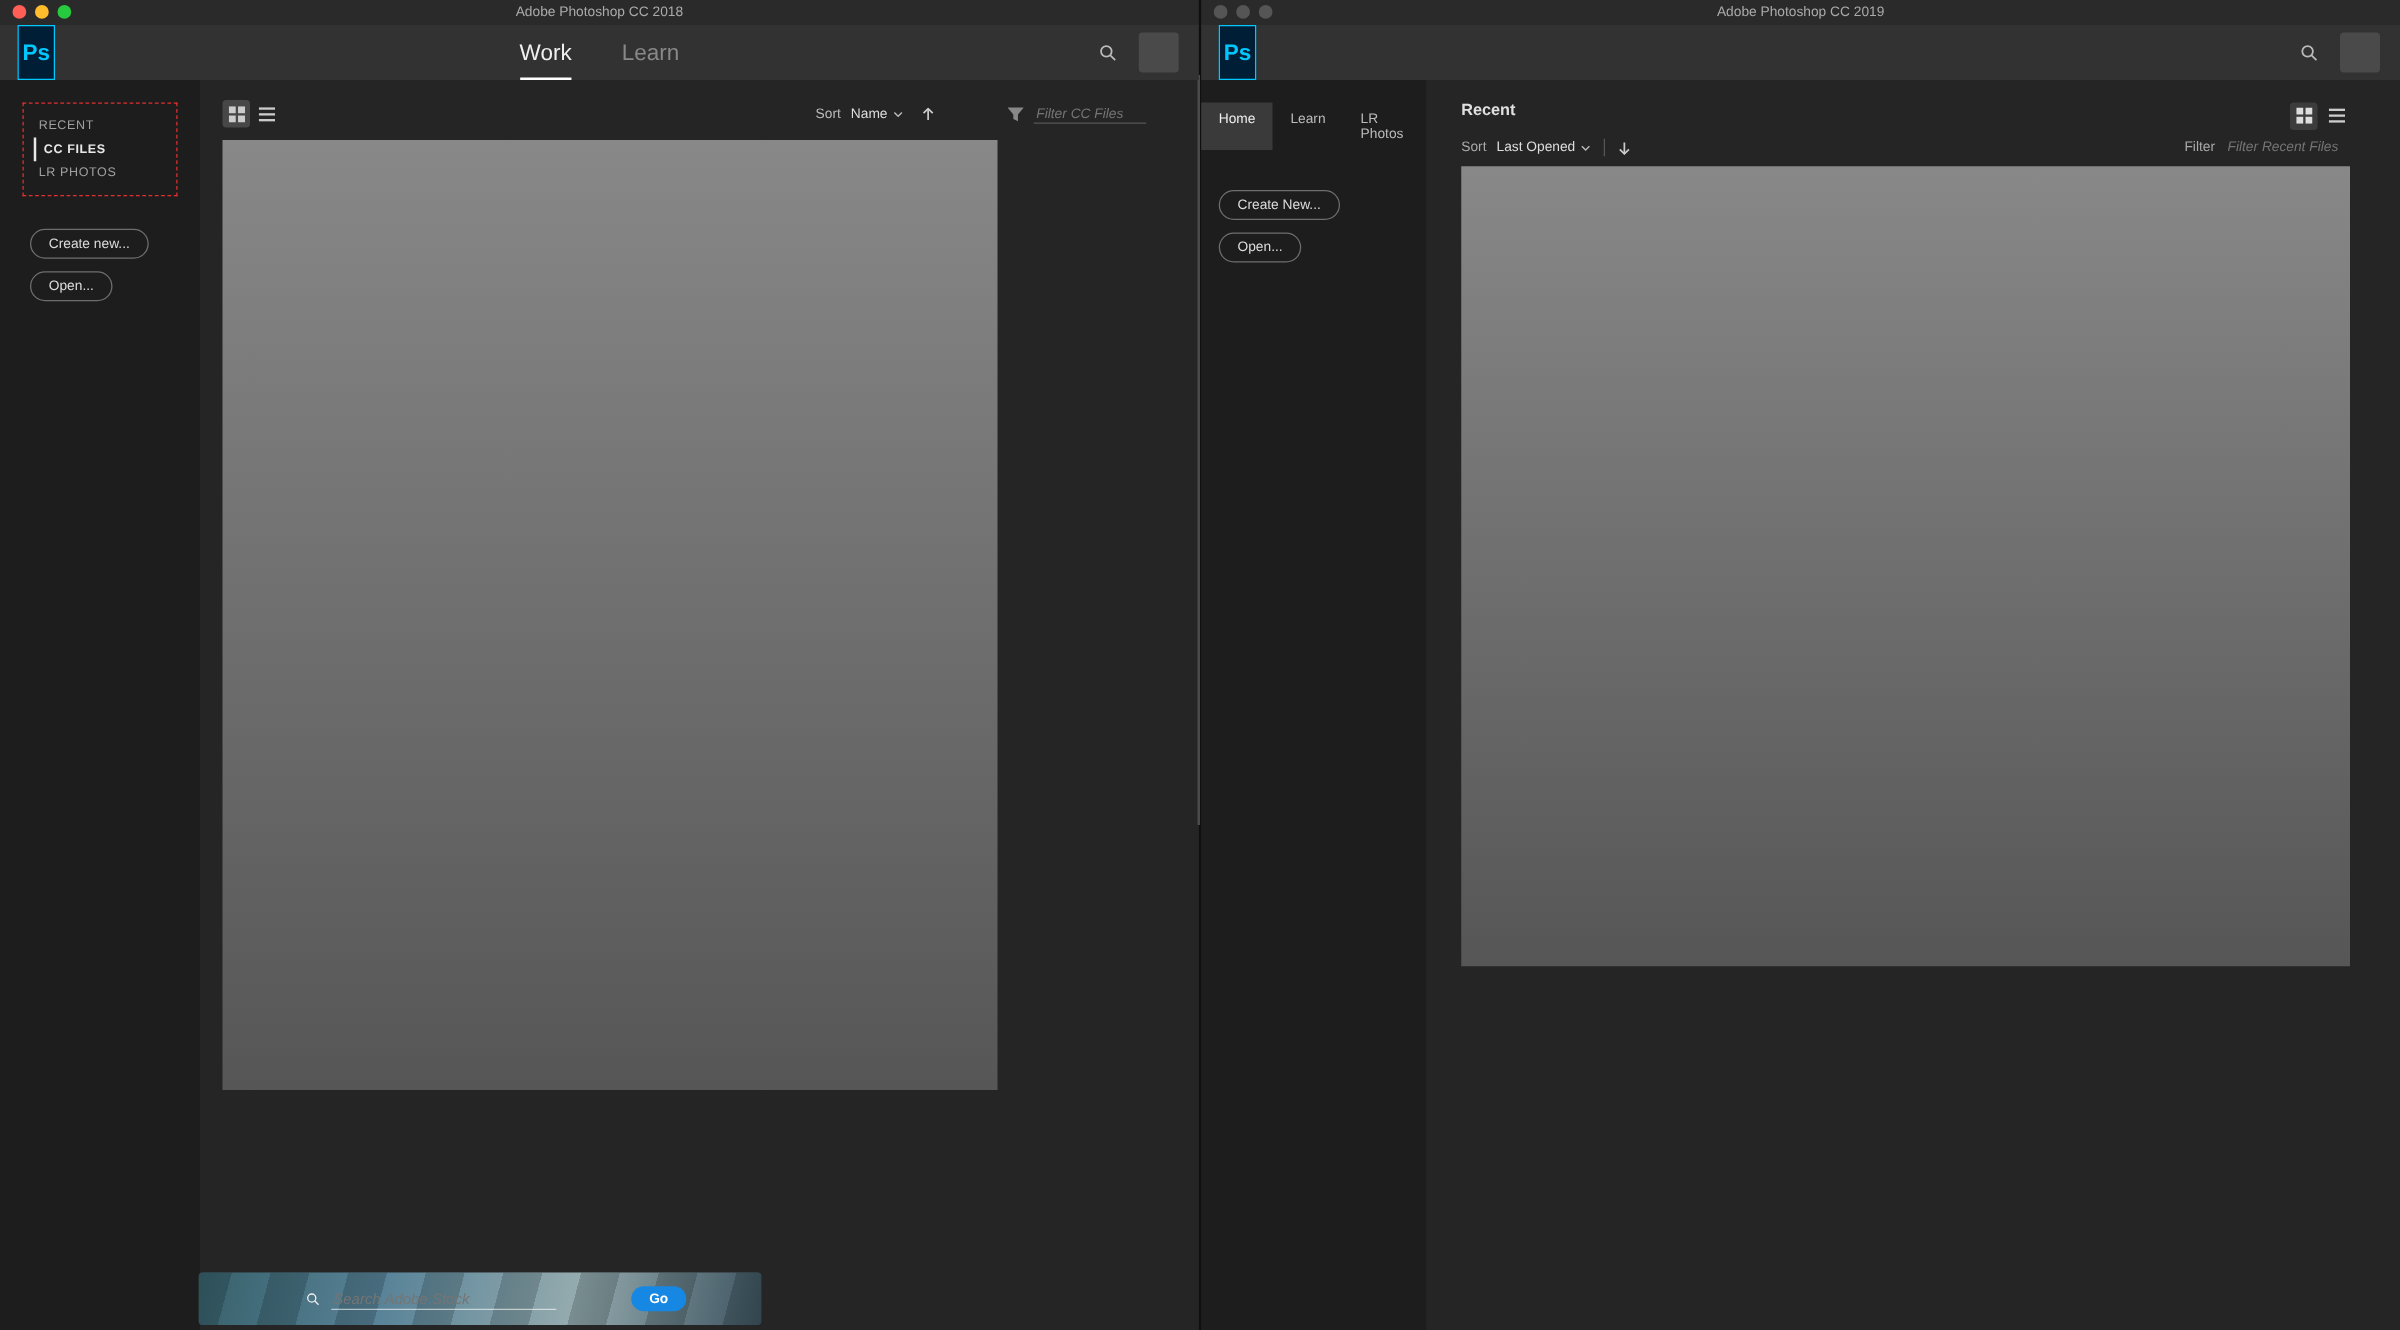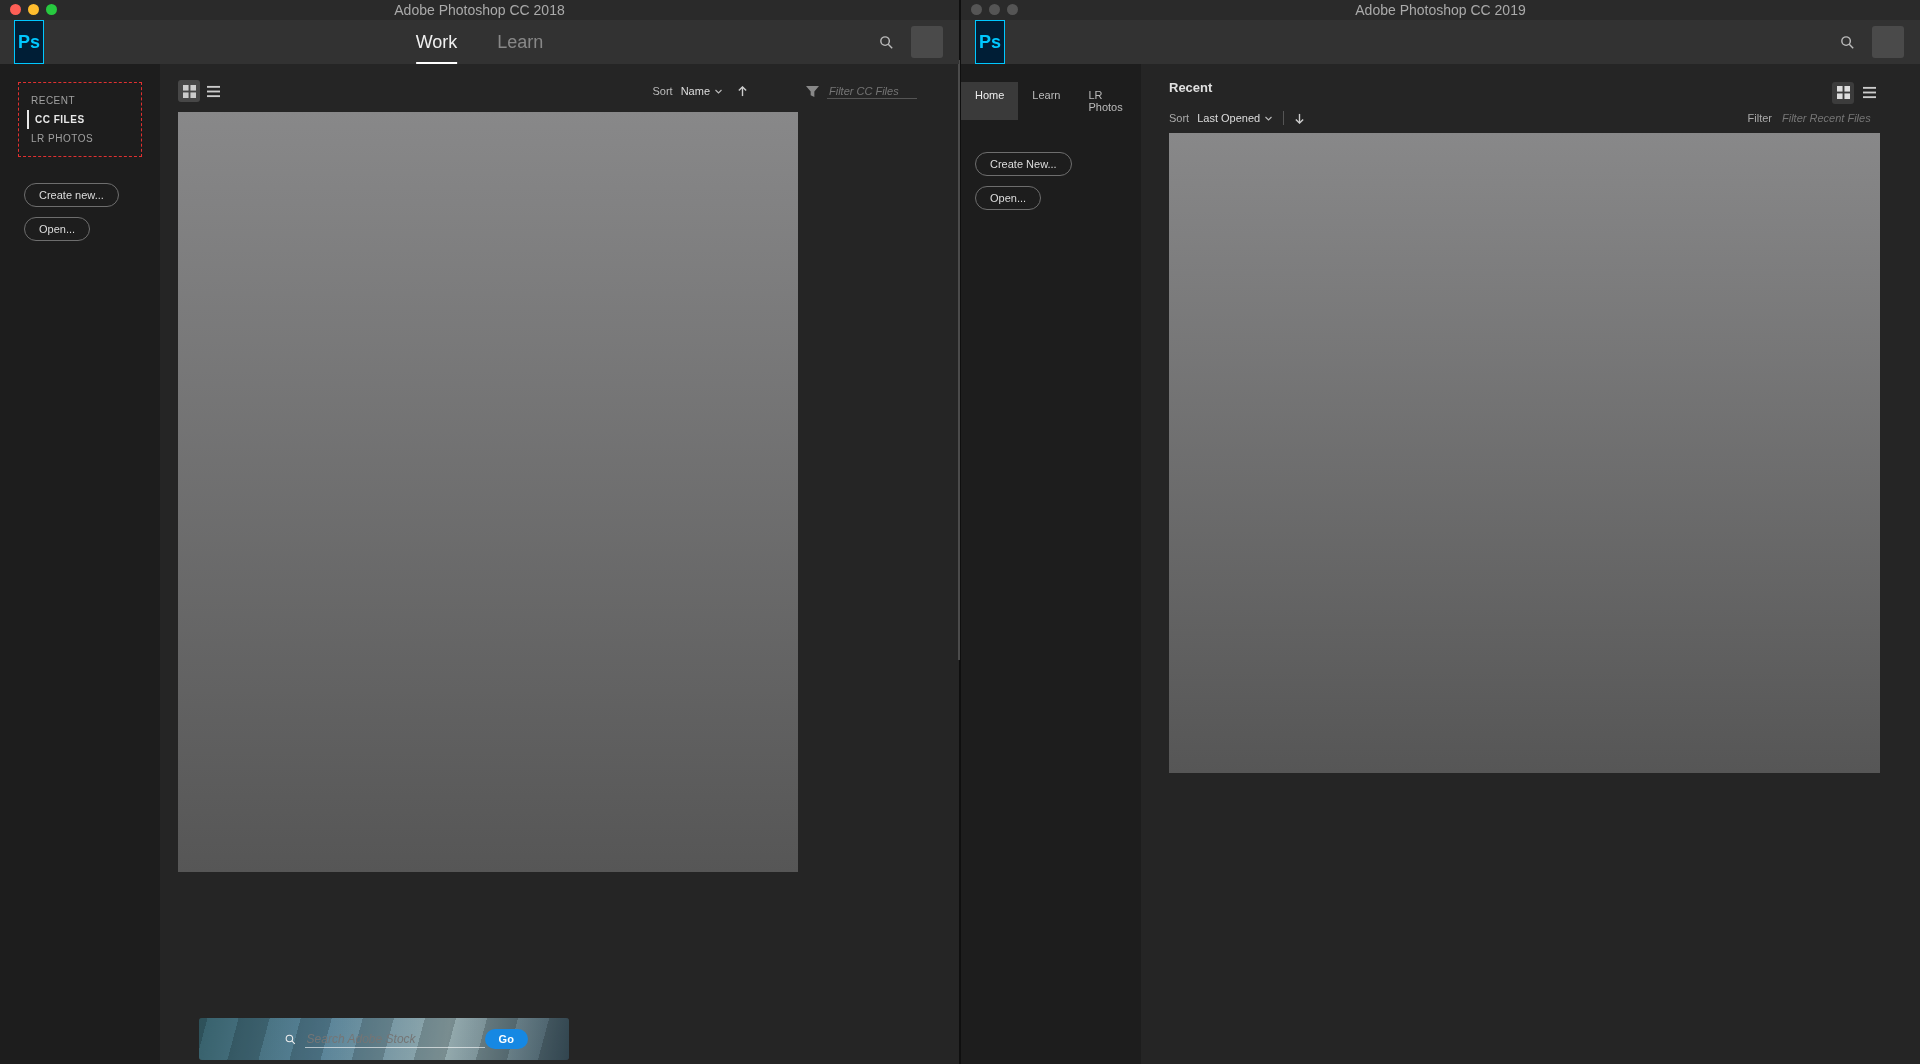--- a/index.html
+++ b/index.html
@@ -26,21 +26,21 @@
   
   .split-handle{position:absolute;right:-1px;top:60px;height:600px;width:2px;background:#4b4b4b;}
   
   .titlebar{height:20px;display:flex;align-items:center;justify-content:center;background:var(--title-bg);position:relative;}
   .titlebar .traffic{position:absolute;left:10px;top:4px;display:flex;gap:7px;}
   .dot{width:11px;height:11px;border-radius:50%;}
   .dot.red{background:#ff5f56;}
   .dot.yellow{background:#ffbd2e;}
   .dot.green{background:#27c93f;}
   .dot.dim{background:#555;}
-  .titlebar .title{font-size:14px;color:#aaa;}
+  .titlebar .title{font-size:11px;color:#aaa;}
   
   .header{height:44px;background:var(--header-bg);display:flex;align-items:center;position:relative;}
   .ps-logo{width:30px;height:44px;margin-left:14px;border:1px solid var(--ps-cyan);background:var(--ps-dark);display:flex;align-items:center;justify-content:center;font-size:18px;font-weight:700;color:var(--ps-cyan);font-family:Arial,sans-serif;}
   .header .tabs{position:absolute;left:50%;transform:translateX(-50%);display:flex;gap:40px;height:100%;}
   .tab{display:flex;align-items:center;font-size:18px;color:var(--text-dim);position:relative;cursor:pointer;}
   .tab.active{color:var(--text-bright);}
   .tab.active::after{content:"";position:absolute;bottom:0;left:0;right:0;height:2px;background:var(--accent);}
   .header .right{margin-left:auto;display:flex;align-items:center;gap:16px;padding-right:16px;}
   .search-icon{color:#bbb;}
   .avatar-sq{width:32px;height:32px;background:#4a4a4a;border-radius:3px;}
@@ -77,21 +77,21 @@
   .v2-nav-item.active{background:#3a3a3a;color:#eee;}
   .v2-content{flex:1;padding:16px 40px 0 28px;display:flex;flex-direction:column;min-width:0;}
   .v2-headline{font-size:23px;color:#eaeaea;text-align:center;margin-bottom:20px;font-weight:300;}
   .v2-section-title{font-size:13px;font-weight:700;color:#e0e0e0;margin-bottom:10px;}
   .v2-toolbar{display:flex;align-items:center;font-size:11px;color:#aaa;margin-bottom:8px;}
   .v2-canvas-wrap{flex:1;min-height:0;}
   .vt-outer{display:flex;gap:4px;}
   .vt-outer .vt-btn{background:#3c3c3c;border-radius:3px;}
   .vt-outer .vt-btn.dim{background:transparent;}
   
-  .stock-bar{position:absolute;left:40%;transform:translateX(-50%);bottom:4px;width:370px;height:42px;border-radius:3px;overflow:hidden;display:flex;align-items:center;background:linear-gradient(100deg,#3a6570,#5e8aa0,#9db3b7,#405764);}
+  .stock-bar{position:absolute;left:40%;transform:translateX(-50%);bottom:4px;width:450px;height:42px;border-radius:3px;overflow:hidden;display:flex;align-items:center;background:linear-gradient(100deg,#3a6570,#5e8aa0,#9db3b7,#405764);gap:20px;}
   .stock-bar::before{content:"";position:absolute;inset:0;background:repeating-linear-gradient(285deg,rgba(20,40,40,.25) 0 30px,rgba(120,140,140,.1) 30px 60px);mix-blend-mode:multiply;}
   .stock-input{position:relative;margin-left:85px;display:flex;align-items:center;gap:8px;}
   .stock-input input{background:transparent;border:none;border-bottom:1px solid rgba(255,255,255,.6);color:#eee;font-style:italic;font-size:12px;width:180px;outline:none;}
   .stock-go{position:relative;margin-left:auto;margin-right:60px;background:#1688e3;color:white;font-size:11px;font-weight:700;border-radius:12px;padding:4px 14px;cursor:pointer;}
   svg{display:block;}
 </style>
 </head>
 <body>
 
 <div class="screen">

